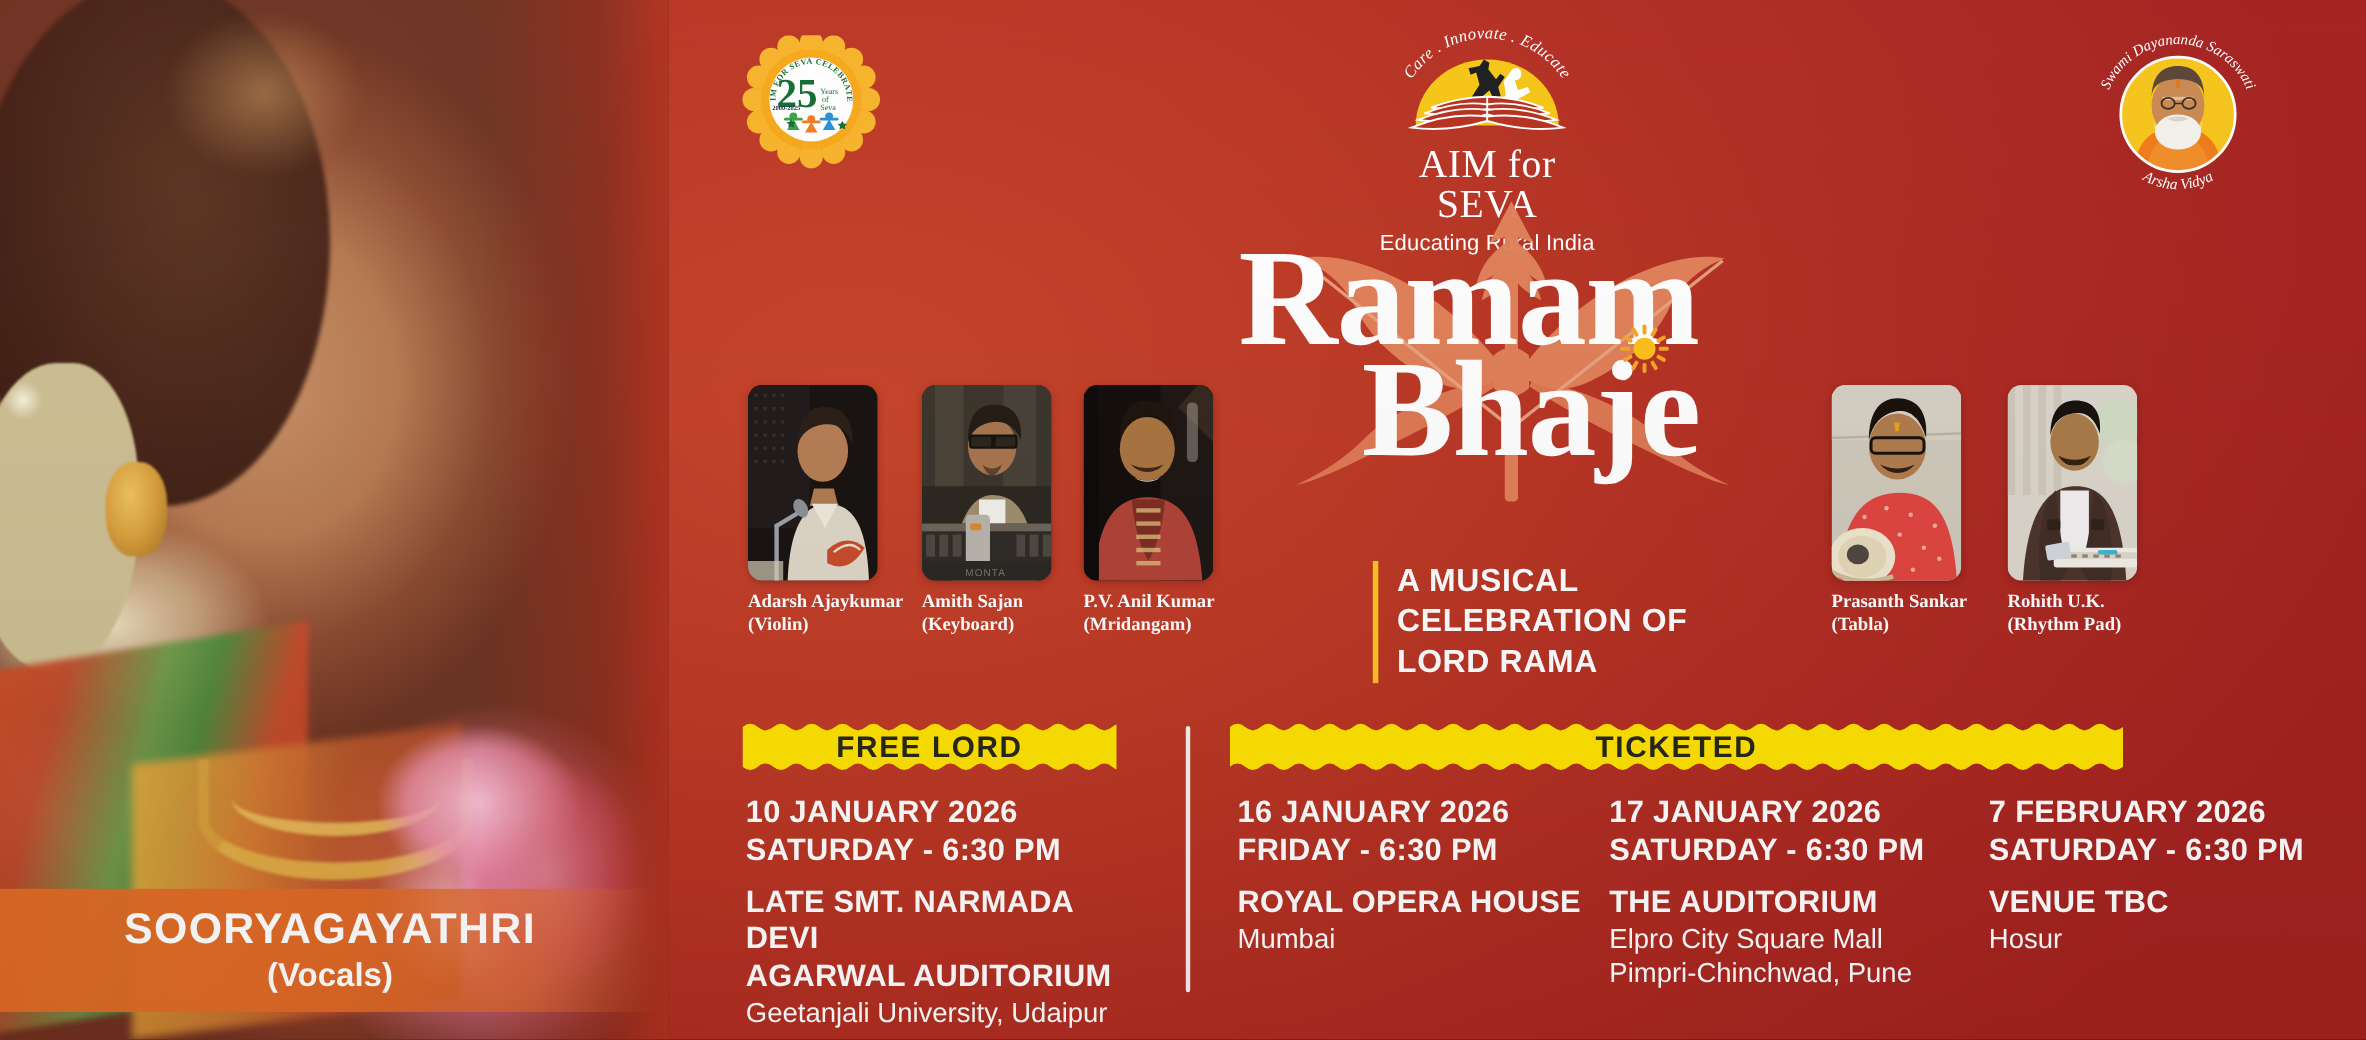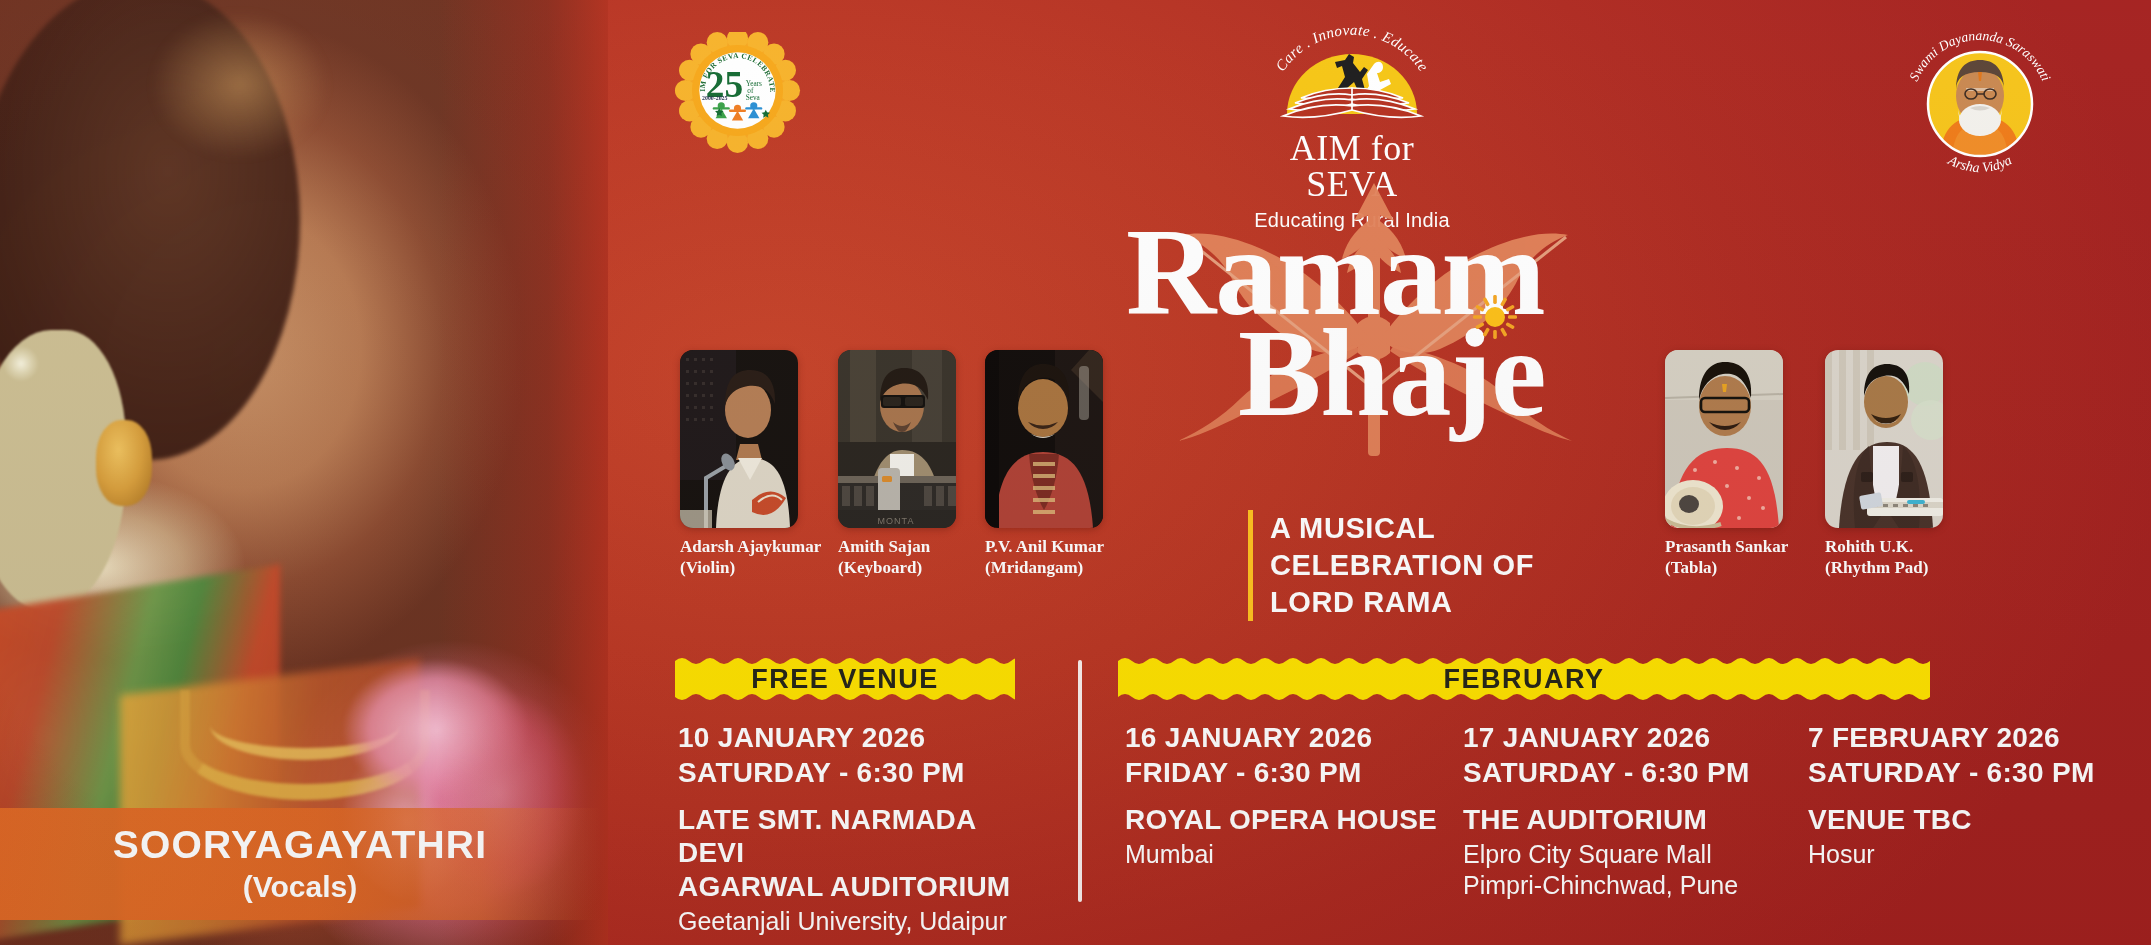--- a/index.html
+++ b/index.html
@@ -599,29 +599,29 @@
       <div>Rohith U.K.</div>
       <div>(Rhythm Pad)</div>
     </div>
   </div>
 
   <div class="ribbon" style="left:675px; top:655px; width:340px;">
     <svg class="ribbon-shape" viewBox="0 0 340 48" preserveAspectRatio="none">
       <path d="M 0,6 q 7,-6 14,0 q 7,6 14,0 q 7,-6 14,0 q 7,6 14,0 q 7,-6 14,0 q 7,6 14,0 q 7,-6 14,0 q 7,6 14,0 q 7,-6 14,0 q 7,6 14,0 q 7,-6 14,0 q 7,6 14,0 q 7,-6 14,0 q 7,6 14,0 q 7,-6 14,0 q 7,6 14,0 q 7,-6 14,0 q 7,6 14,0 q 7,-6 14,0 q 7,6 14,0 q 7,-6 14,0 q 7,6 14,0 q 7,-6 14,0 q 7,6 14,0 q 7,-6 14,0
       l 0,36 q -7,6 -14,0 q -7,-6 -14,0 q -7,6 -14,0 q -7,-6 -14,0 q -7,6 -14,0 q -7,-6 -14,0 q -7,6 -14,0 q -7,-6 -14,0 q -7,6 -14,0 q -7,-6 -14,0 q -7,6 -14,0 q -7,-6 -14,0 q -7,6 -14,0 q -7,-6 -14,0 q -7,6 -14,0 q -7,-6 -14,0 q -7,6 -14,0 q -7,-6 -14,0 q -7,6 -14,0 q -7,-6 -14,0 q -7,6 -14,0 q -7,-6 -14,0 q -7,6 -14,0 q -7,-6 -14,0 q -7,6 -14,0 Z" fill="#ffe200"></path>
     </svg>
-    <span>FREE VENUE</span>
+    <span>FREE LORD</span>
   </div>
 
   <div class="ribbon" style="left:1118px; top:655px; width:812px;">
     <svg class="ribbon-shape" viewBox="0 0 812 48" preserveAspectRatio="none">
       <path d="M 0,6 q 7,-6 14,0 q 7,6 14,0 q 7,-6 14,0 q 7,6 14,0 q 7,-6 14,0 q 7,6 14,0 q 7,-6 14,0 q 7,6 14,0 q 7,-6 14,0 q 7,6 14,0 q 7,-6 14,0 q 7,6 14,0 q 7,-6 14,0 q 7,6 14,0 q 7,-6 14,0 q 7,6 14,0 q 7,-6 14,0 q 7,6 14,0 q 7,-6 14,0 q 7,6 14,0 q 7,-6 14,0 q 7,6 14,0 q 7,-6 14,0 q 7,6 14,0 q 7,-6 14,0 q 7,6 14,0 q 7,-6 14,0 q 7,6 14,0 q 7,-6 14,0 q 7,6 14,0 q 7,-6 14,0 q 7,6 14,0 q 7,-6 14,0 q 7,6 14,0 q 7,-6 14,0 q 7,6 14,0 q 7,-6 14,0 q 7,6 14,0 q 7,-6 14,0 q 7,6 14,0 q 7,-6 14,0 q 7,6 14,0 q 7,-6 14,0 q 7,6 14,0 q 7,-6 14,0 q 7,6 14,0 q 7,-6 14,0 q 7,6 14,0 q 7,-6 14,0 q 7,6 14,0 q 7,-6 14,0 q 7,6 14,0 q 7,-6 14,0 q 7,6 14,0 q 7,-6 14,0 q 7,6 14,0 q 7,-6 14,0 q 7,6 14,0
       l 0,36 q -7,6 -14,0 q -7,-6 -14,0 q -7,6 -14,0 q -7,-6 -14,0 q -7,6 -14,0 q -7,-6 -14,0 q -7,6 -14,0 q -7,-6 -14,0 q -7,6 -14,0 q -7,-6 -14,0 q -7,6 -14,0 q -7,-6 -14,0 q -7,6 -14,0 q -7,-6 -14,0 q -7,6 -14,0 q -7,-6 -14,0 q -7,6 -14,0 q -7,-6 -14,0 q -7,6 -14,0 q -7,-6 -14,0 q -7,6 -14,0 q -7,-6 -14,0 q -7,6 -14,0 q -7,-6 -14,0 q -7,6 -14,0 q -7,-6 -14,0 q -7,6 -14,0 q -7,-6 -14,0 q -7,6 -14,0 q -7,-6 -14,0 q -7,6 -14,0 q -7,-6 -14,0 q -7,6 -14,0 q -7,-6 -14,0 q -7,6 -14,0 q -7,-6 -14,0 q -7,6 -14,0 q -7,-6 -14,0 q -7,6 -14,0 q -7,-6 -14,0 q -7,6 -14,0 q -7,-6 -14,0 q -7,6 -14,0 q -7,-6 -14,0 q -7,6 -14,0 q -7,-6 -14,0 q -7,6 -14,0 q -7,-6 -14,0 q -7,6 -14,0 q -7,-6 -14,0 q -7,6 -14,0 q -7,-6 -14,0 q -7,6 -14,0 q -7,-6 -14,0 q -7,6 -14,0 q -7,-6 -14,0 q -7,6 -14,0 q -7,-6 -14,0 Z" fill="#ffe200"></path>
     </svg>
-    <span>FEBRUARY</span>
+    <span>TICKETED</span>
   </div>
 
   <div class="divider"></div>
 
   <div class="evt" style="left:678px; top:720px; width:360px;">
     <div class="d1">10 JANUARY 2026</div>
     <div class="d1">SATURDAY - 6:30 PM</div>
     <div class="venue">LATE SMT. NARMADA DEVI</div>
     <div class="venue" style="margin-top:0">AGARWAL AUDITORIUM</div>
     <div class="sub">Geetanjali University, Udaipur</div>

